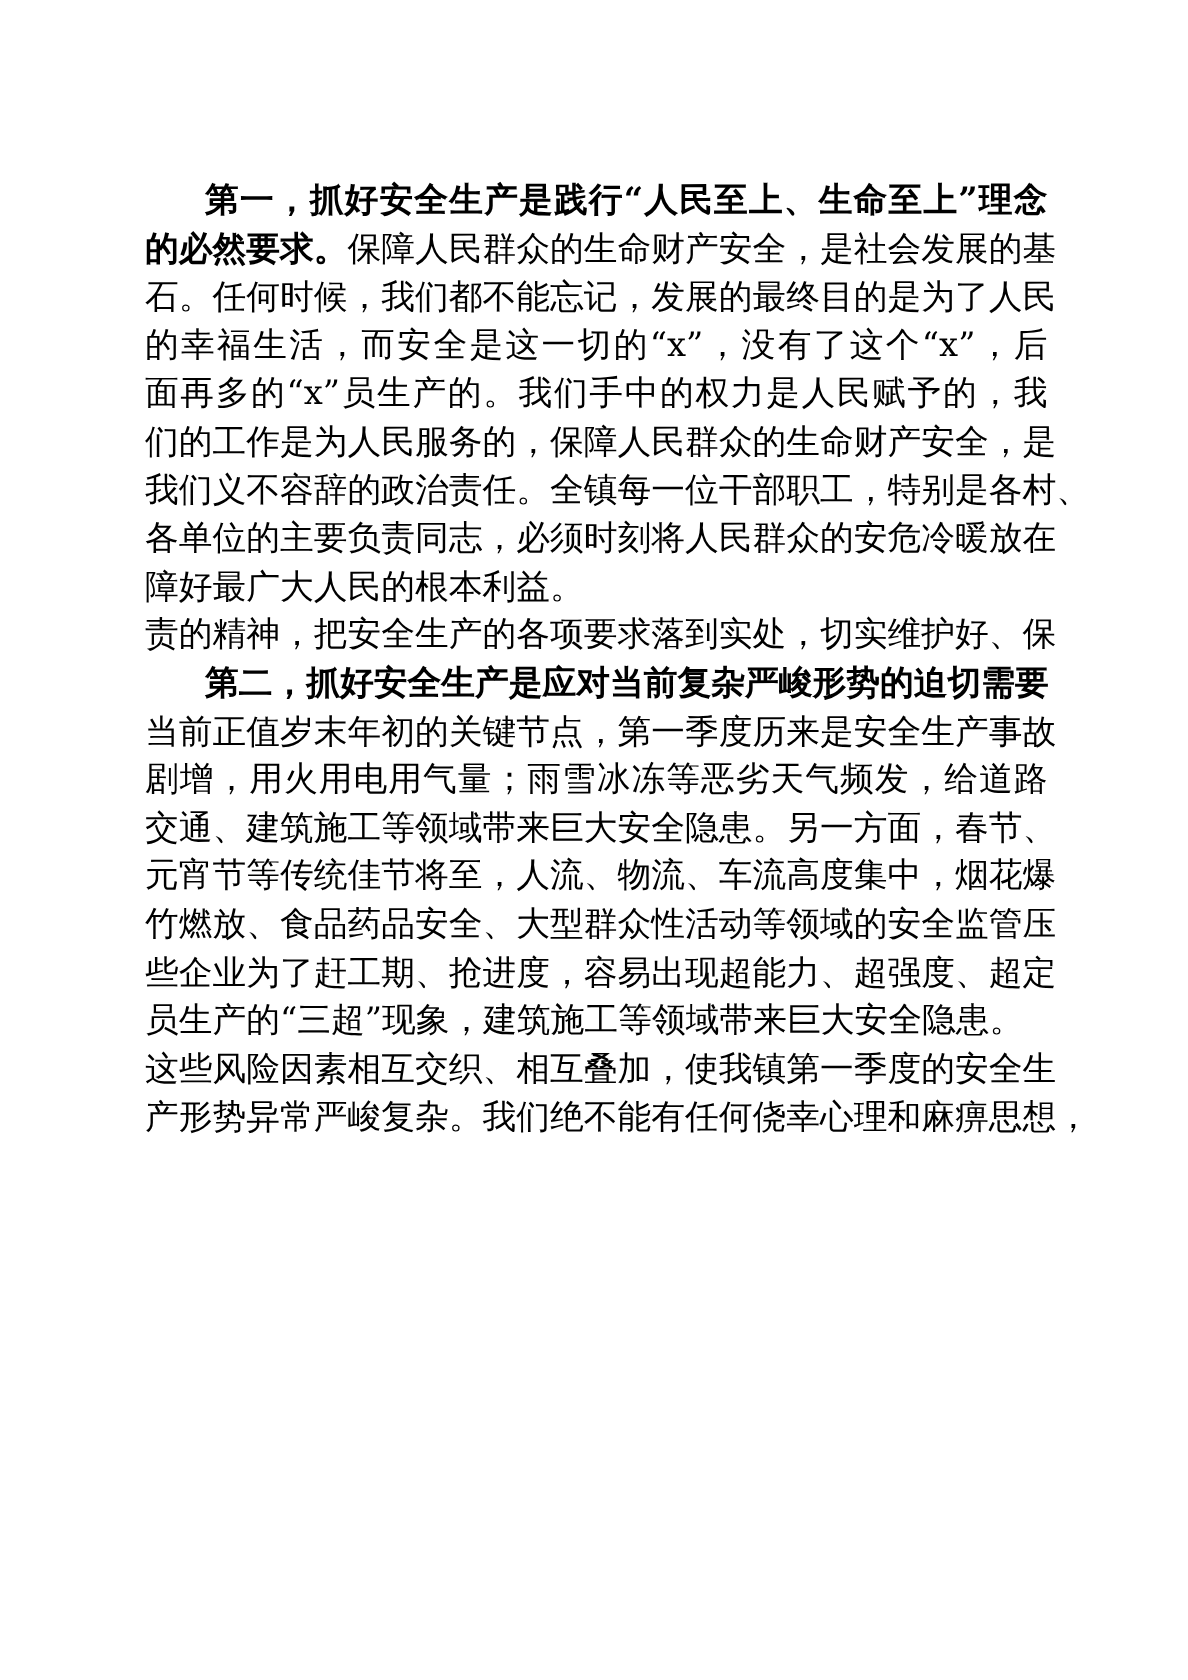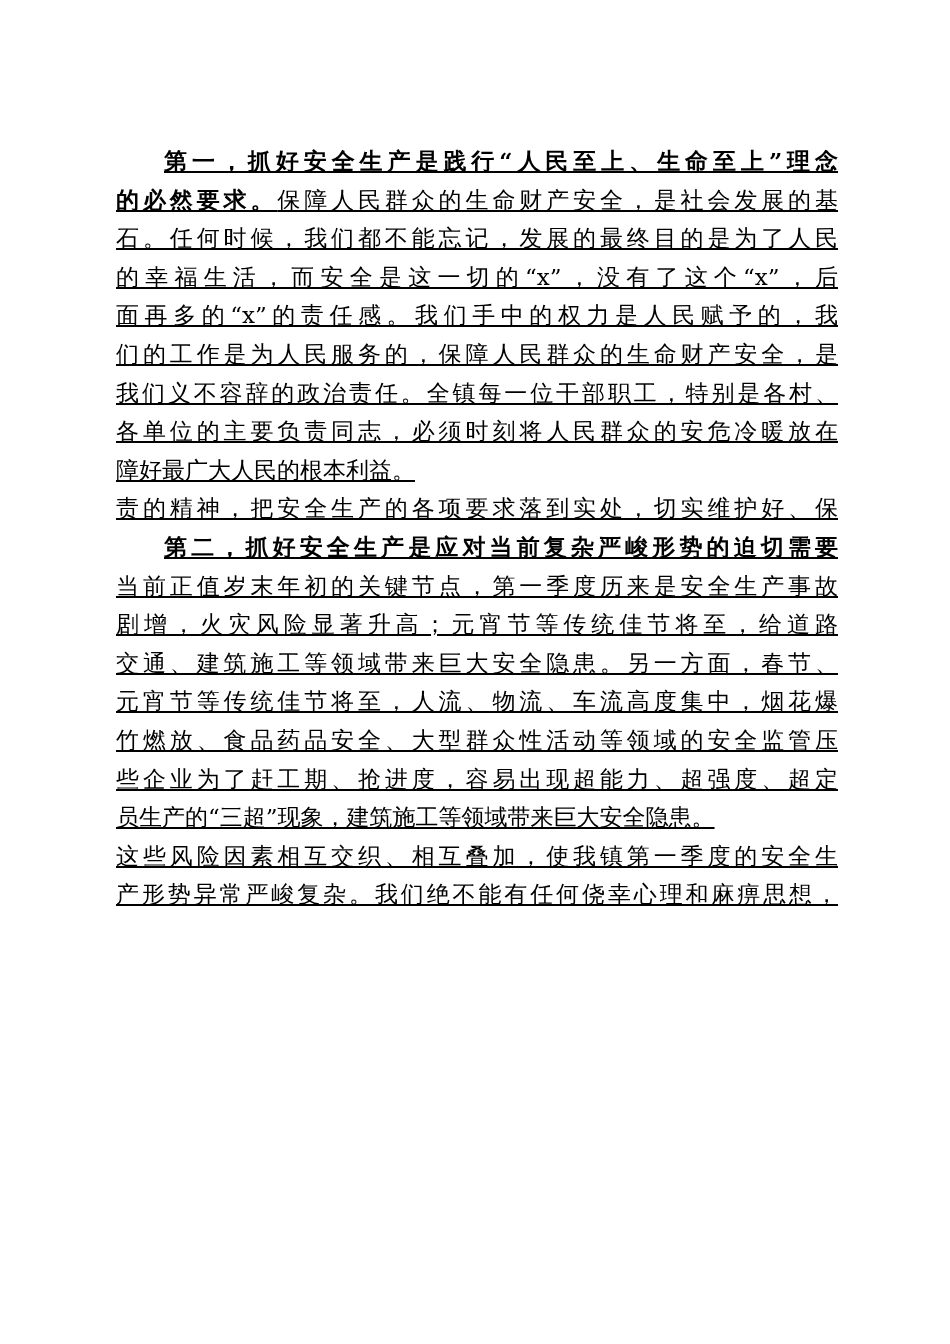--- a/index.html
+++ b/index.html
@@ -17,26 +17,25 @@
     }
     .page {
       position: absolute;
       left: 116px;
       top: 142px;
       width: 722px;
     }
     .line {
       height: 38.6px;
       line-height: 38.6px;
-      font-size: 23px;
+      font-size: 27px;
       white-space: nowrap;
       text-align: justify;
       text-align-last: justify;
       letter-spacing: 0px;
-      text-decoration: underline;
     }
     .line.last {
       text-align-last: left;
     }
     .line.indent {
       padding-left: 48px;
     }
     .bold {
       font-weight: bold;
     }
@@ -44,32 +43,32 @@
 </head>
 <body>
 
 <div class="page">
 
   <div>
     <div class="line indent bold">第一，抓好安全生产是践行“人民至上、生命至上”理念</div>
     <div class="line"><span class="bold">的必然要求。</span><span>保障人民群众的生命财产安全，是社会发展的基</span></div>
     <div class="line">石。任何时候，我们都不能忘记，发展的最终目的是为了人民</div>
     <div class="line">的幸福生活，而安全是这一切的“x”，没有了这个“x”，后</div>
-    <div class="line">面再多的“x”的责任感。我们手中的权力是人民赋予的，我</div>
+    <div class="line">面再多的“x”员生产的。我们手中的权力是人民赋予的，我</div>
     <div class="line">们的工作是为人民服务的，保障人民群众的生命财产安全，是</div>
     <div class="line">我们义不容辞的政治责任。全镇每一位干部职工，特别是各村、</div>
     <div class="line">各单位的主要负责同志，必须时刻将人民群众的安危冷暖放在</div>
     <div class="line last">障好最广大人民的根本利益。</div>
     <div class="line">责的精神，把安全生产的各项要求落到实处，切实维护好、保</div>
   </div>
 
   <div>
     <div class="line indent bold">第二，抓好安全生产是应对当前复杂严峻形势的迫切需要</div>
     <div class="line">当前正值岁末年初的关键节点，第一季度历来是安全生产事故</div>
-    <div class="line">剧增，火灾风险显著升高；元宵节等传统佳节将至，给道路</div>
+    <div class="line">剧增，用火用电用气量；雨雪冰冻等恶劣天气频发，给道路</div>
     <div class="line">交通、建筑施工等领域带来巨大安全隐患。另一方面，春节、</div>
     <div class="line">元宵节等传统佳节将至，人流、物流、车流高度集中，烟花爆</div>
     <div class="line">竹燃放、食品药品安全、大型群众性活动等领域的安全监管压</div>
     <div class="line">些企业为了赶工期、抢进度，容易出现超能力、超强度、超定</div>
     <div class="line last">员生产的“三超”现象，建筑施工等领域带来巨大安全隐患。</div>
     <div class="line">这些风险因素相互交织、相互叠加，使我镇第一季度的安全生</div>
     <div class="line">产形势异常严峻复杂。我们绝不能有任何侥幸心理和麻痹思想，</div>
   </div>
 </div>
 

